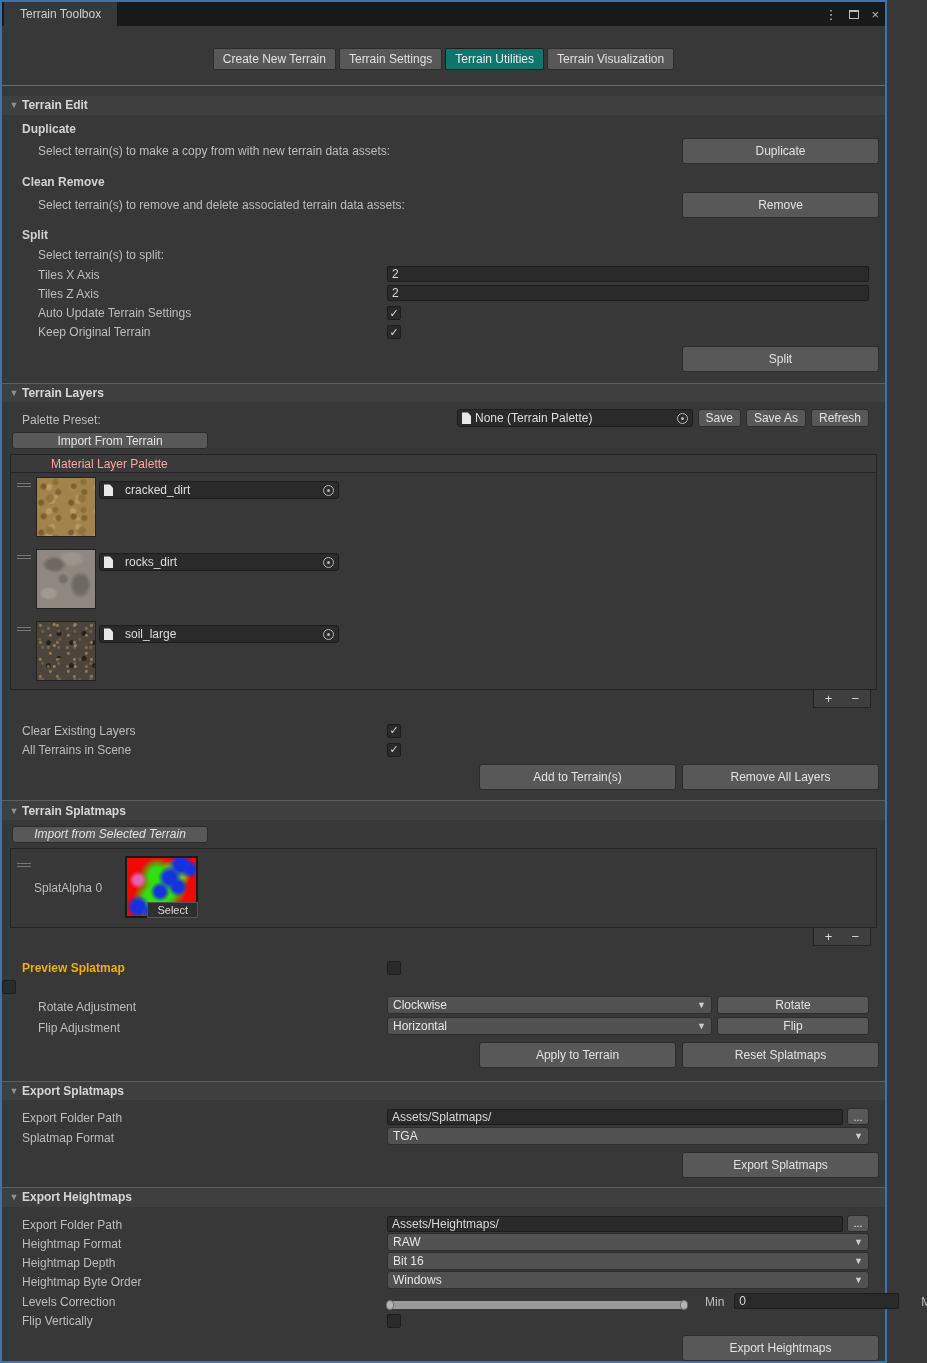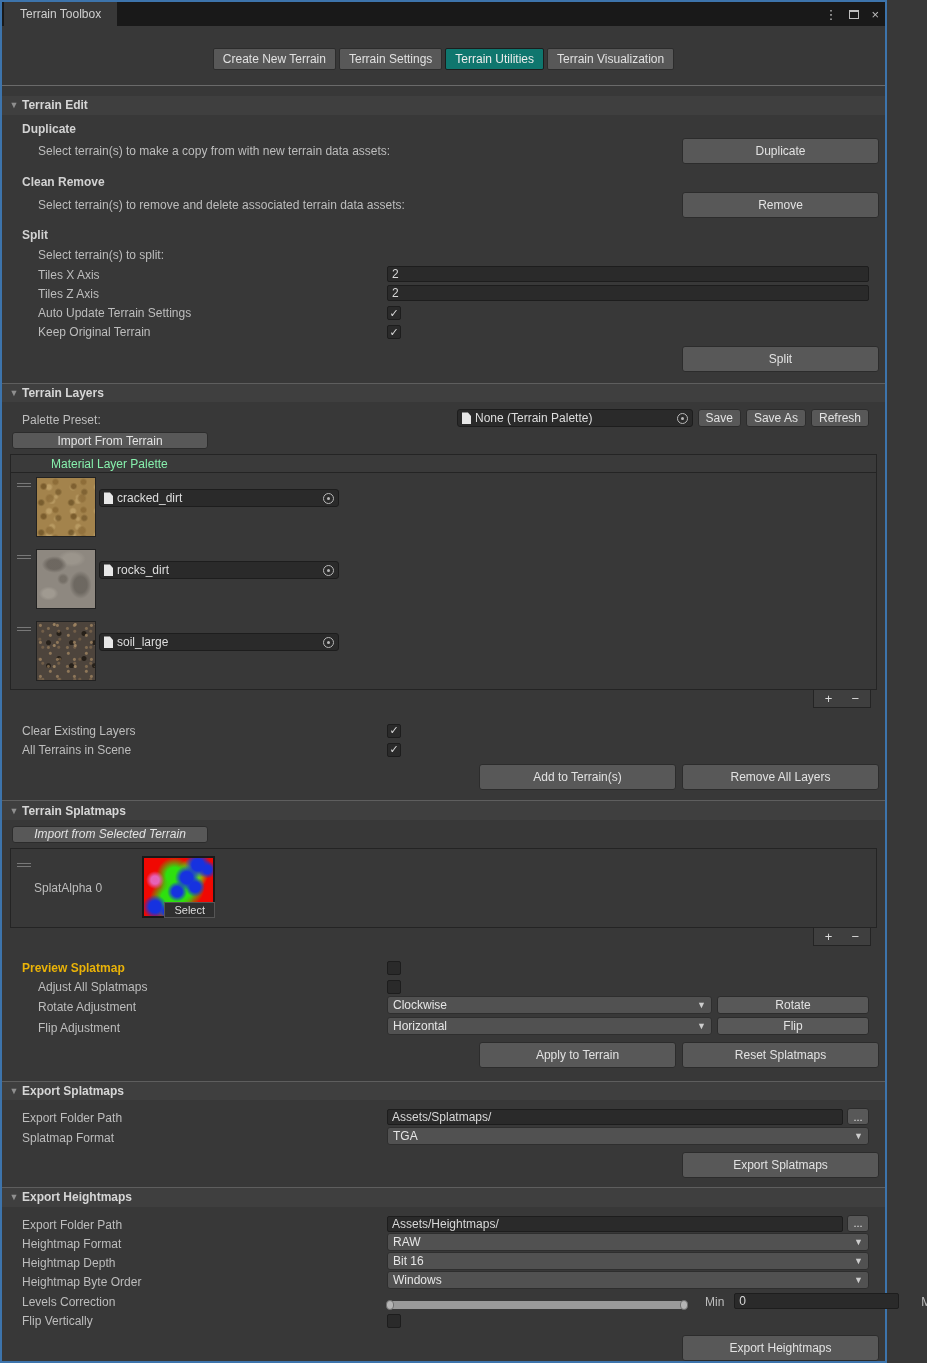--- a/index.html
+++ b/index.html
@@ -95,21 +95,21 @@
     margin-left: auto; position: relative; flex: 0 0 auto; cursor: pointer;
   }
   .picker-icon::after {
     content: ""; width: 3px; height: 3px; background: #b9b9b9; border-radius: 50%;
     position: absolute; left: 3px; top: 3px;
   }
   .small-btn { height: 18px; padding: 0 7px; font-size: 12px; flex: 0 0 auto; }
   
   .list-box { margin: 0 8px; border: 1px solid #242424; background: #383838; }
   .list-header { height: 18px; background: #3a3a3a; border-bottom: 1px solid #242424;
-    display: flex; align-items: center; padding-left: 40px; color: #86efac; }
+    display: flex; align-items: center; padding-left: 40px; color: #fca5a5; }
   .layer-row { height: 72px; position: relative; }
   .drag-handle { position: absolute; left: 6px; top: 8px; width: 14px; cursor: grab; }
   .drag-handle::before, .drag-handle::after {
     content: ""; display: block; height: 0; border-top: 1px solid #787878; margin: 2px 0;
   }
   .thumb {
     position: absolute; left: 25px; top: 4px; width: 60px; height: 60px;
     border: 1px solid #222; cursor: pointer;
   }
   .thumb-cracked_dirt {
@@ -141,32 +141,32 @@
       radial-gradient(circle at 20% 20%, rgba(158,130,96,.8) 1px, transparent 2px),
       radial-gradient(circle at 60% 34%, rgba(148,122,88,.7) 1px, transparent 2px),
       radial-gradient(circle at 82% 12%, rgba(170,142,104,.8) 1px, transparent 2px),
       radial-gradient(circle at 36% 58%, rgba(130,106,78,.7) 1px, transparent 2px),
       radial-gradient(circle at 74% 74%, rgba(160,132,96,.8) 1px, transparent 2px),
       radial-gradient(circle at 14% 86%, rgba(120,98,72,.7) 1px, transparent 2px),
       radial-gradient(circle at 50% 90%, rgba(30,24,18,.8) 2px, transparent 3px),
       radial-gradient(circle at 88% 46%, rgba(28,22,16,.8) 2px, transparent 3px);
     background-size: 17px 17px, 19px 19px, 21px 21px, 16px 16px, 18px 18px, 20px 20px, 23px 23px, 25px 25px;
   }
-  .layer-field { position: absolute; left: 88px; top: 16px; width: 240px; }
+  .layer-field { position: absolute; left: 88px; top: 8px; width: 240px; gap: 8px; }
   .list-footer { display: flex; justify-content: flex-end; padding-right: 14px; }
   .footer-box {
     width: 58px; height: 18px; background: #3f3f3f; border: 1px solid #242424; border-top: none;
     display: flex; align-items: center; justify-content: space-evenly;
   }
   .pm-btn { color: #dcdcdc; font-size: 13px; width: 24px; text-align: center; cursor: pointer; line-height: 1; }
   
   .splat-row { height: 78px; position: relative; }
   .splat-label { position: absolute; left: 23px; top: 32px; color: #bdbdbd; }
   .splat-thumb {
-    position: absolute; left: 131px; top: 7px; width: 73px; height: 62px;
+    position: absolute; left: 114px; top: 7px; width: 73px; height: 62px;
     border: 2px solid #191919; cursor: pointer;
     background-color: #f00802;
     background-image:
       radial-gradient(circle at 78% 12%, #1632e0 6px, rgba(22,50,224,0) 13px),
       radial-gradient(circle at 92% 20%, #1632e0 4px, rgba(22,50,224,0) 9px),
       radial-gradient(circle at 62% 34%, #1632e0 6px, rgba(22,50,224,0) 12px),
       radial-gradient(circle at 74% 50%, #1632e0 5px, rgba(22,50,224,0) 10px),
       radial-gradient(circle at 48% 58%, #1632e0 5px, rgba(22,50,224,0) 10px),
       radial-gradient(circle at 16% 84%, #1632e0 6px, rgba(22,50,224,0) 12px),
       radial-gradient(circle at 34% 92%, #1632e0 4px, rgba(22,50,224,0) 8px),
@@ -358,21 +358,20 @@
       <span class="pm-btn">+</span>
       <span class="pm-btn">−</span>
     </div>
   </div>
 
   <div class="row" style="margin-top:10px;">
     <span class="row-label base-indent bold">Preview Splatmap</span>
     <span class="checkbox"></span>
   </div>
   <div class="row">
-    <span class="row-label">Adjust All Splatmaps</span>
     <span class="checkbox"></span>
   </div>
   <div class="row" style="height:21px;">
     <span class="row-label">Rotate Adjustment</span>
     <div class="dropdown">
       <span>Clockwise</span>
       <span class="dd-arrow">▼</span>
     </div>
     <div class="btn" style="width:152px; height:18px; margin-left:5px;">Rotate</div>
   </div>

